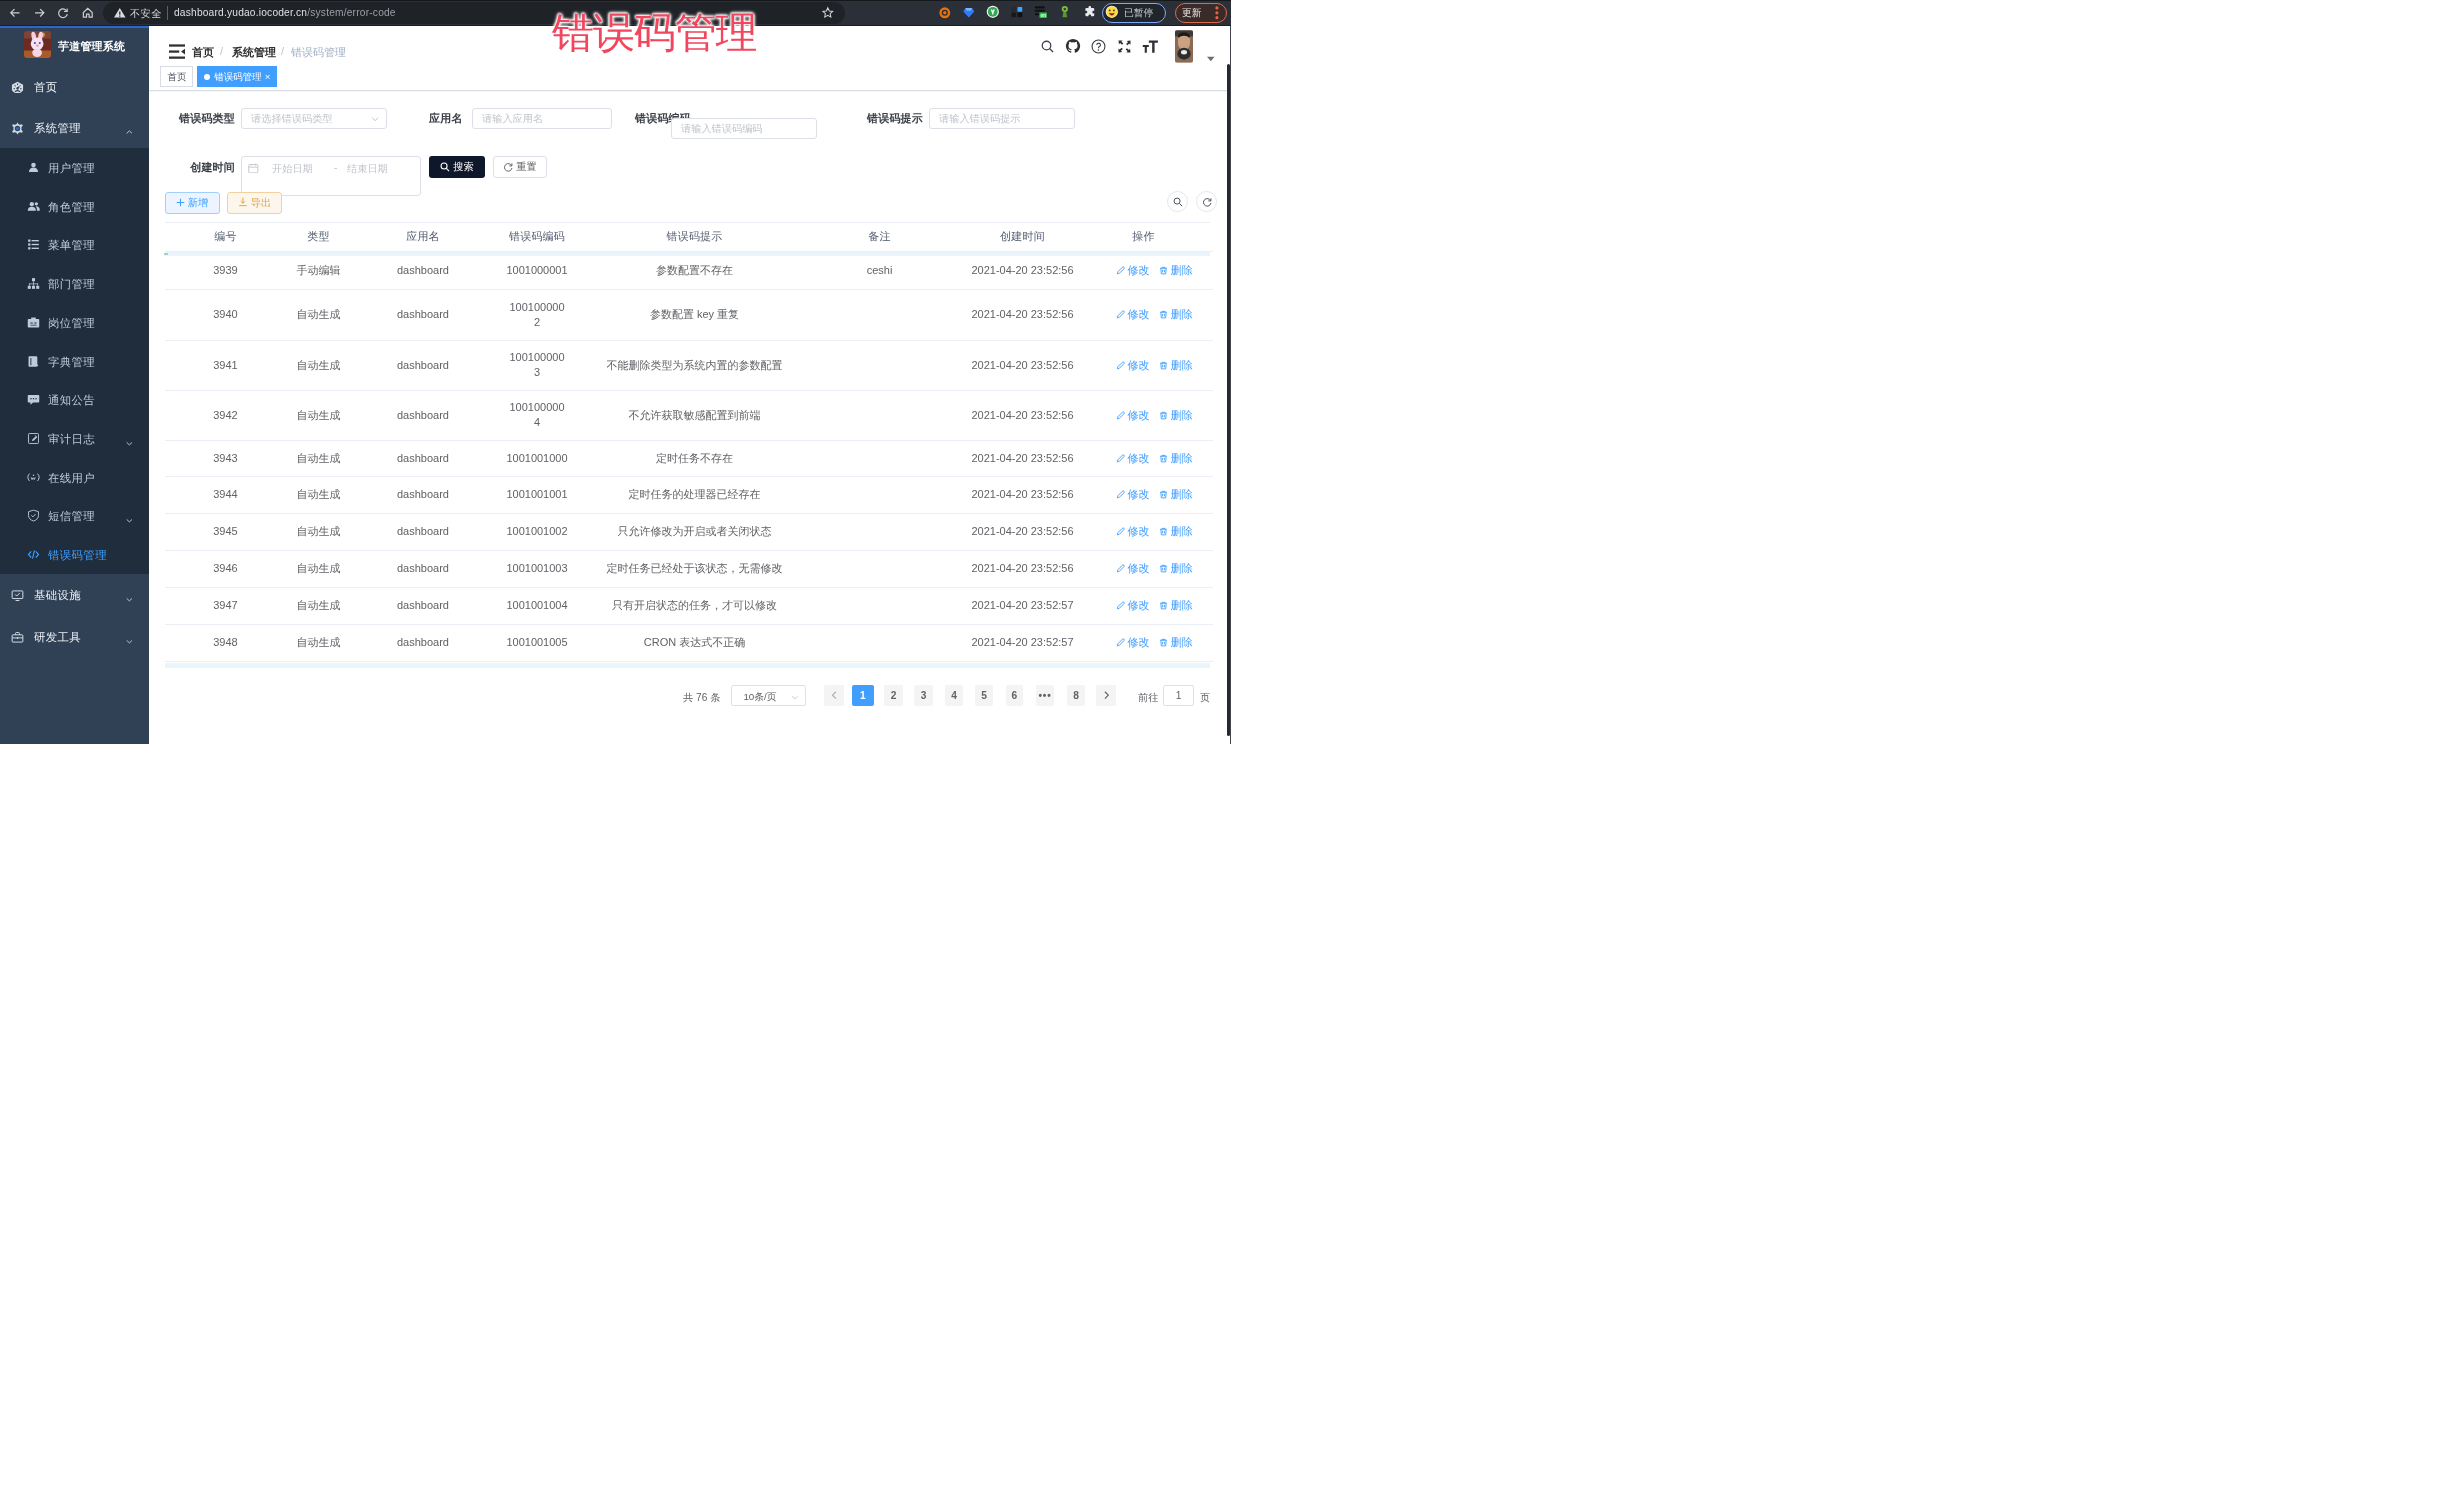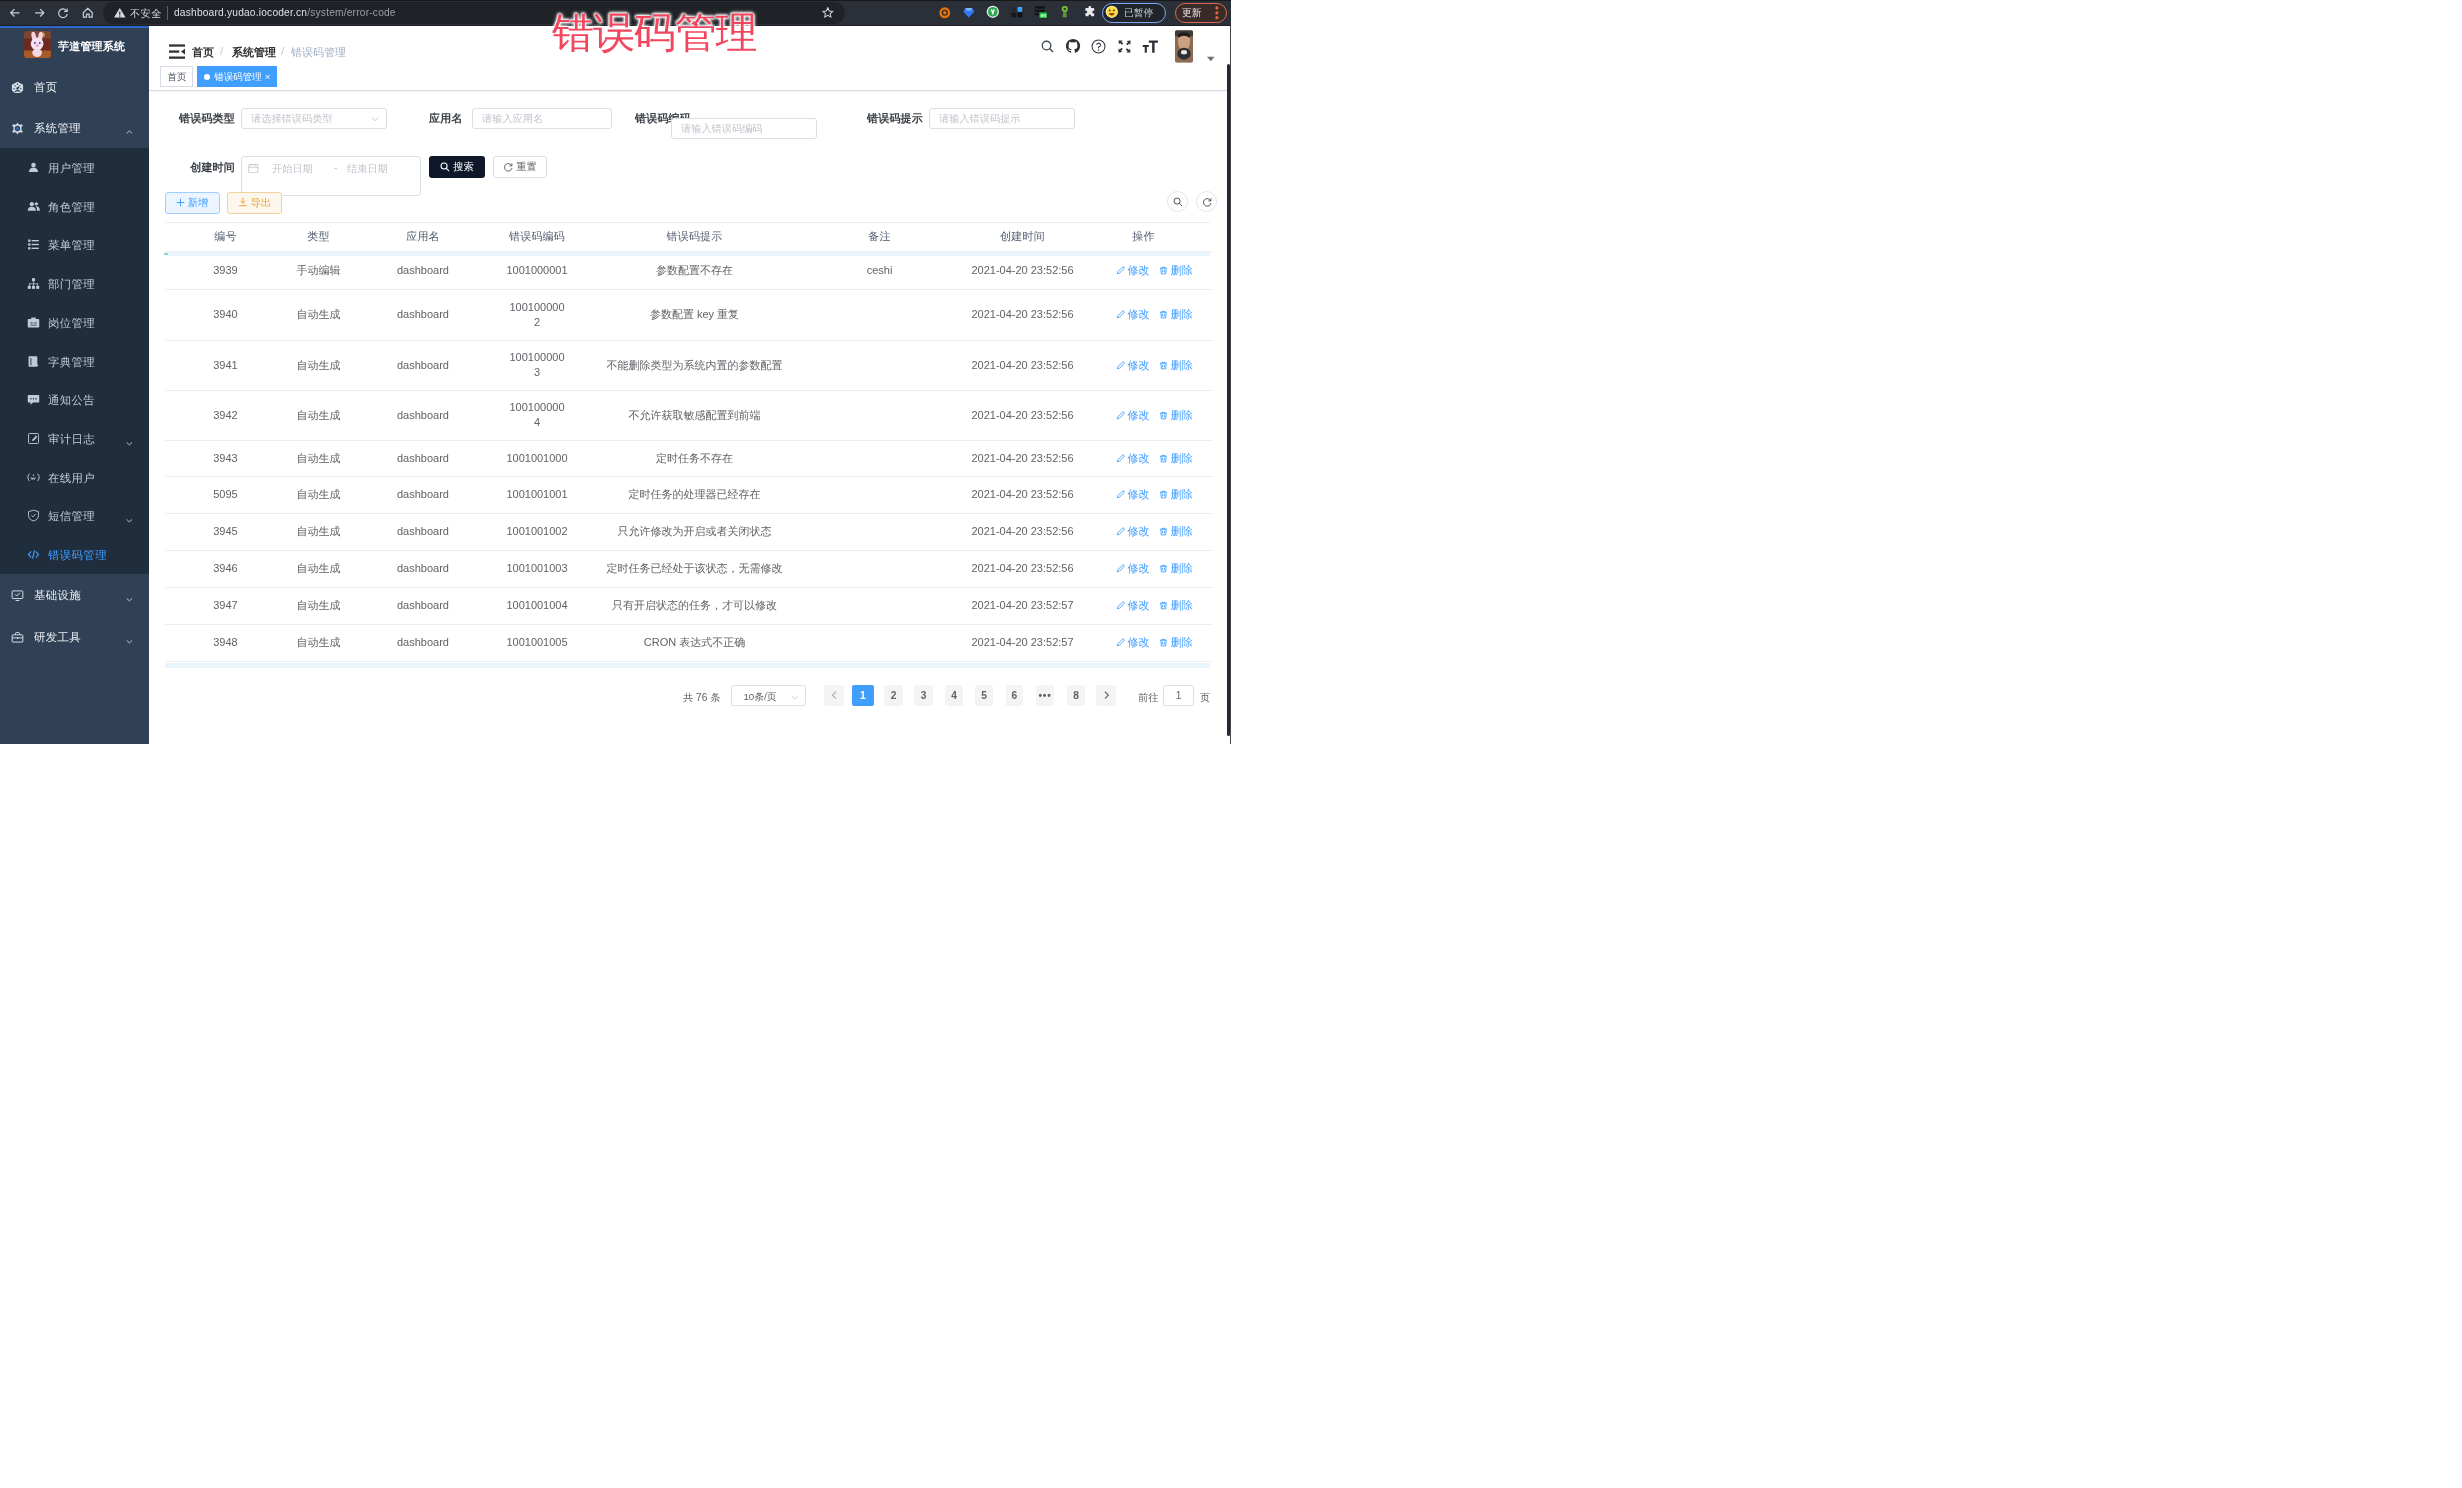--- a/index.html
+++ b/index.html
@@ -558,21 +558,21 @@
             <td>定时任务不存在</td>
             <td></td>
             <td>2021-04-20 23:52:56</td>
             <td class="ops"><span class="oplink"><svg width="9" height="9" viewBox="0 0 12 12" fill="none" stroke="#409eff" stroke-width="1.2">
                   <path d="M8.6 1.6a1.4 1.4 0 0 1 2 2L4.4 9.8 1.8 10.4 2.4 7.8z"></path>
                 </svg>修改</span><span style="display:inline-block;width:9.8px;"></span><span class="oplink"><svg width="9" height="9" viewBox="0 0 12 12" fill="none" stroke="#409eff" stroke-width="1.2">
                   <path d="M1.5 3h9M4 3V1.8h4V3M2.5 3l.6 7.5h5.8L9.5 3M4.8 5v3.5M7.2 5v3.5"></path>
                 </svg>删除</span></td>
           </tr>
       <tr style="height:37px;">
-            <td>5095</td>
+            <td>3944</td>
             <td>自动生成</td>
             <td>dashboard</td>
             <td>1001001001</td>
             <td>定时任务的处理器已经存在</td>
             <td></td>
             <td>2021-04-20 23:52:56</td>
             <td class="ops"><span class="oplink"><svg width="9" height="9" viewBox="0 0 12 12" fill="none" stroke="#409eff" stroke-width="1.2">
                   <path d="M8.6 1.6a1.4 1.4 0 0 1 2 2L4.4 9.8 1.8 10.4 2.4 7.8z"></path>
                 </svg>修改</span><span style="display:inline-block;width:9.8px;"></span><span class="oplink"><svg width="9" height="9" viewBox="0 0 12 12" fill="none" stroke="#409eff" stroke-width="1.2">
                   <path d="M1.5 3h9M4 3V1.8h4V3M2.5 3l.6 7.5h5.8L9.5 3M4.8 5v3.5M7.2 5v3.5"></path>

